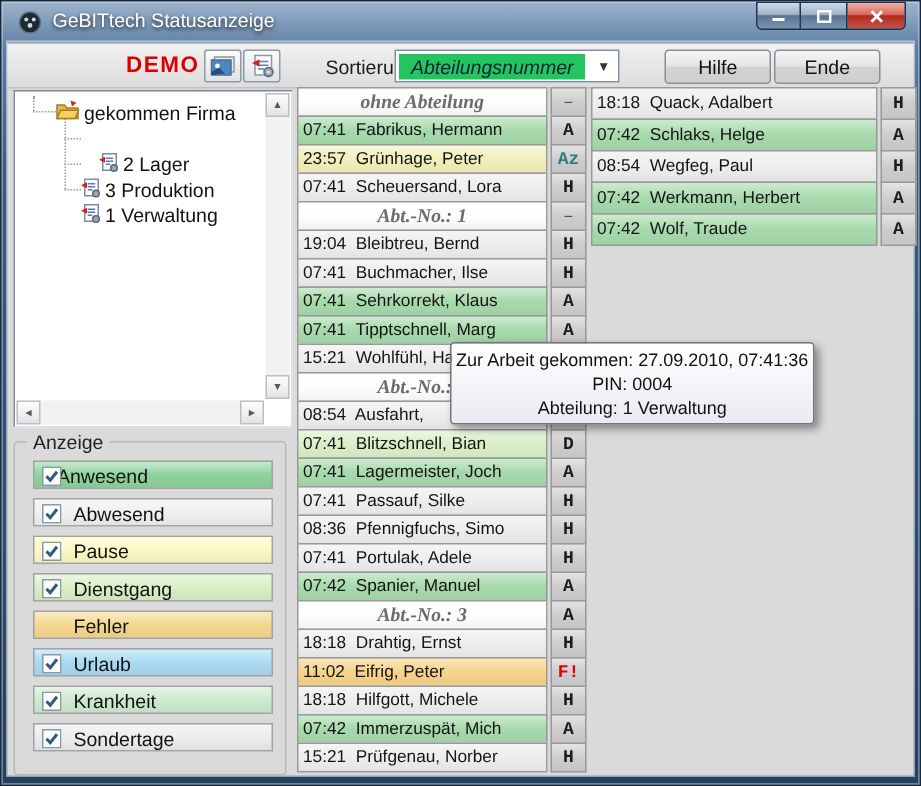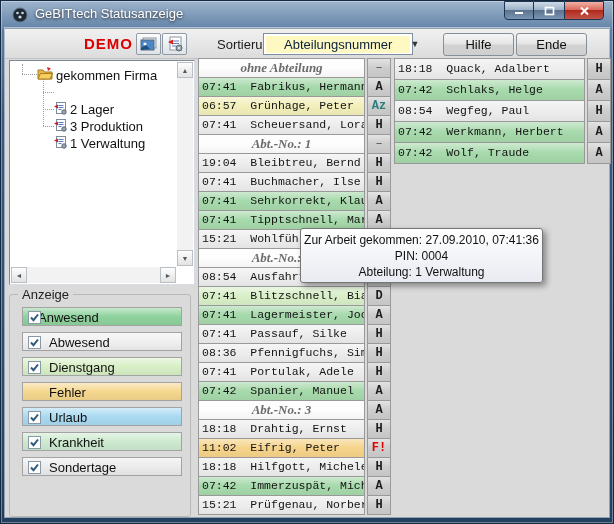--- a/index.html
+++ b/index.html
@@ -25,21 +25,21 @@
   
   .toolbar{position:absolute;left:0;right:0;top:0;height:31px;
     background:linear-gradient(#f1f1f1,#dcdcdc);border-top:1px solid #93a0ac;border-bottom:1px solid #c2c2c2;box-sizing:border-box;}
   .demo{position:absolute;left:79px;top:6px;font-size:15px;font-weight:bold;color:#dd0000;letter-spacing:1px;}
   .tool-btn{position:absolute;top:4px;width:25px;height:22px;border:1px solid #8f9aa5;border-radius:2px;
     background:linear-gradient(#fbfbfb,#dfe3e7);display:flex;align-items:center;justify-content:center;box-sizing:border-box;}
   .tool-btn.b1{left:131px;} .tool-btn.b2{left:157px;}
   .sort-label{position:absolute;left:212px;top:0;line-height:31px;font-size:13px;color:#1a1a1a;}
   .combo{position:absolute;left:258px;top:4px;width:150px;height:22px;background:#fff;border:1px solid #7e8fa0;
     box-sizing:border-box;display:flex;align-items:center;}
-  .combo-sel{margin-left:2px;padding:1px 18px;font-size:13px;background:#fef9c3;color:#0a1f3c;white-space:nowrap;}
+  .combo-sel{margin-left:2px;padding:1px 8px;font-size:13px;background:#22c55e;color:#0a1f3c;white-space:nowrap;font-style:italic;}
   .combo-arrow{margin-left:auto;margin-right:5px;font-size:9px;color:#333;}
   .push-btn{position:absolute;top:4px;height:23px;width:71px;border:1px solid #858f99;border-radius:3px;
     background:linear-gradient(#f6f6f6,#e4e4e4 48%,#d2d2d2 52%,#cfcfcf);font-size:13px;color:#111;
     display:flex;align-items:center;justify-content:center;box-sizing:border-box;}
   .push-btn.help{left:438px;} .push-btn.end{left:511px;}
   
   .tree-panel{position:absolute;left:4px;top:32px;width:186px;height:225px;background:#fff;
     border:1px solid #7e8994;border-right-color:#d7dde3;border-bottom-color:#d7dde3;box-sizing:border-box;}
   .tree-item{position:absolute;display:flex;align-items:center;font-size:13px;color:#111;white-space:nowrap;}
   .tree-item .lbl{margin-left:3px;}
@@ -59,21 +59,21 @@
   .legend-item.first{margin-top:12px;}
   .cbx{position:absolute;left:5px;top:2px;width:13px;height:13px;}
   
   .list{position:absolute;}
   .list-mid{left:193px;top:31px;width:193px;}
   .list-right{left:389px;top:31px;width:217px;}
   .row{display:flex;column-gap:2px;height:20px;margin-top:-1px;box-sizing:border-box;}
   .list-right .row{height:22px;}
   .row .cell{border:1px solid #999;box-sizing:border-box;
     background-image:linear-gradient(rgba(255,255,255,.45),rgba(255,255,255,0) 50%,rgba(0,0,0,.04));}
-  .row .main{flex:1;font-family:Liberation Mono, monospace;font-size:11.5px;
+  .row .main{flex:1;font-family:Liberation Sans, sans-serif;font-size:11.5px;
     line-height:18px;padding-left:3px;white-space:pre;overflow:hidden;color:#141414;}
   .list-right .row .main{line-height:20px;}
   .row .badge{width:24px;text-align:center;font-family:"Liberation Mono","DejaVu Sans Mono",monospace;
     font-size:12px;font-weight:bold;line-height:18px;background-color:#cdcdcd;}
   .list-right .row .badge{line-height:20px;}
   .row.hdr .main{font-family:"Liberation Serif","DejaVu Serif",serif;font-style:italic;font-weight:bold;
     font-size:13px;color:#6b6b6b;text-align:center;padding-left:0;}
   
   .tooltip{position:absolute;left:295px;top:200px;width:243px;height:55px;z-index:20;
     background:linear-gradient(#ffffff,#e9ebf2);border:1px solid #767676;border-radius:3px;
@@ -170,21 +170,21 @@
         <div class="tree-item" style="left: 44px; top: 36px; margin-top: 38px;">
           <span class="tree-icon"><svg width="13" height="14">
               <rect x="2.5" y="1.5" width="9" height="11" fill="#fff" stroke="#7a8aa0"></rect>
               <path d="M4.5 4.5 h5 M4.5 6.5 h5 M4.5 8.5 h3" stroke="#5a7ab8" stroke-width="1"></path>
               <path d="M0 5.5 L4 3.5 L4 7.5 Z" fill="#d42222"></path>
               <circle cx="10" cy="11" r="2.2" fill="#9aa6b4" stroke="#5a6670"></circle>
             </svg></span>
           <span class="lbl">1 Verwaltung</span>
         </div>
         <div class="dot-h" style="left: 33px; top: 48px; width: 11px;"></div>
-        <div class="tree-item" style="left: 44px; top: 40px;">
+        <div class="tree-item" style="left: 56px; top: 40px;">
           <span class="tree-icon"><svg width="13" height="14">
               <rect x="2.5" y="1.5" width="9" height="11" fill="#fff" stroke="#7a8aa0"></rect>
               <path d="M4.5 4.5 h5 M4.5 6.5 h5 M4.5 8.5 h3" stroke="#5a7ab8" stroke-width="1"></path>
               <path d="M0 5.5 L4 3.5 L4 7.5 Z" fill="#d42222"></path>
               <circle cx="10" cy="11" r="2.2" fill="#9aa6b4" stroke="#5a6670"></circle>
             </svg></span>
           <span class="lbl">2 Lager</span>
         </div>
         <div class="dot-h" style="left: 33px; top: 65px; width: 11px;"></div>
         <div class="tree-item" style="left: 44px; top: 57px;">
@@ -201,20 +201,24 @@
     <div class="groupbox" id="legend-box">
       <span class="groupbox-label">Anzeige</span>
     <div class="legend-item first" style="background-color: rgb(143, 210, 157); padding-left: 15px;"><span class="cbx"><svg width="13" height="13">
               <rect x="0.5" y="0.5" width="12" height="12" fill="#fdfdfd" stroke="#8a99a8"></rect>
               <path d="M3 6.5 L5.5 9.2 L10 3.5" fill="none" stroke="#2f5a7d" stroke-width="2"></path>
             </svg></span><span>Anwesend</span></div>
         <div class="legend-item" style="background-color: rgb(240, 240, 240);"><span class="cbx"><svg width="13" height="13">
               <rect x="0.5" y="0.5" width="12" height="12" fill="#fdfdfd" stroke="#8a99a8"></rect>
               <path d="M3 6.5 L5.5 9.2 L10 3.5" fill="none" stroke="#2f5a7d" stroke-width="2"></path>
             </svg></span><span>Abwesend</span></div>
+        <div class="legend-item" style="background-color: rgb(251, 249, 196);"><span class="cbx"><svg width="13" height="13">
+              <rect x="0.5" y="0.5" width="12" height="12" fill="#fdfdfd" stroke="#8a99a8"></rect>
+              <path d="M3 6.5 L5.5 9.2 L10 3.5" fill="none" stroke="#2f5a7d" stroke-width="2"></path>
+            </svg></span><span>Pause</span></div>
         <div class="legend-item" style="background-color: rgb(216, 239, 198);"><span class="cbx"><svg width="13" height="13">
               <rect x="0.5" y="0.5" width="12" height="12" fill="#fdfdfd" stroke="#8a99a8"></rect>
               <path d="M3 6.5 L5.5 9.2 L10 3.5" fill="none" stroke="#2f5a7d" stroke-width="2"></path>
             </svg></span><span>Dienstgang</span></div>
         <div class="legend-item" style="background-color: rgb(245, 215, 142);"><span>Fehler</span></div>
         <div class="legend-item" style="background-color: rgb(169, 218, 242);"><span class="cbx"><svg width="13" height="13">
               <rect x="0.5" y="0.5" width="12" height="12" fill="#fdfdfd" stroke="#8a99a8"></rect>
               <path d="M3 6.5 L5.5 9.2 L10 3.5" fill="none" stroke="#2f5a7d" stroke-width="2"></path>
             </svg></span><span>Urlaub</span></div>
         <div class="legend-item" style="background-color: rgb(205, 234, 207);"><span class="cbx"><svg width="13" height="13">
@@ -230,21 +234,21 @@
     <div class="list list-mid" id="list-mid">
         <div class="row hdr">
           <div class="cell main" style="background-color: rgb(253, 253, 253);">ohne Abteilung</div>
           <div class="cell badge" style="color: rgb(85, 85, 85); font-weight: normal;">–</div>
         </div>
         <div class="row">
           <div class="cell main" style="background-color: rgb(166, 217, 171);">07:41  Fabrikus, Hermann</div>
           <div class="cell badge" style="color: rgb(28, 28, 28);">A</div>
         </div>
         <div class="row">
-          <div class="cell main" style="background-color: rgb(242, 239, 186);">06:57  Grünhage, Peter</div>
+          <div class="cell main" style="background-color: rgb(242, 239, 186);">23:57  Grünhage, Peter</div>
           <div class="cell badge" style="color: rgb(46, 125, 126);">Az</div>
         </div>
         <div class="row">
           <div class="cell main" style="background-color: rgb(237, 237, 237);">07:41  Scheuersand, Lora</div>
           <div class="cell badge" style="color: rgb(28, 28, 28);">H</div>
         </div>
         <div class="row hdr">
           <div class="cell main" style="background-color: rgb(253, 253, 253);">Abt.-No.: 1</div>
           <div class="cell badge" style="color: rgb(85, 85, 85); font-weight: normal;">–</div>
         </div>

